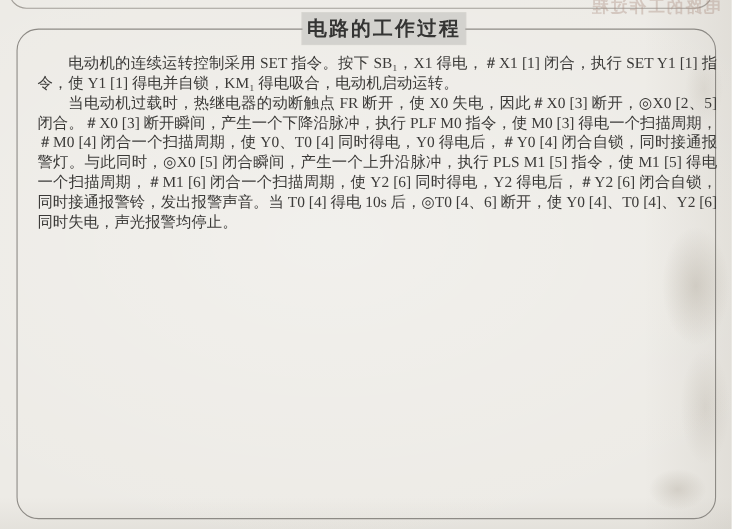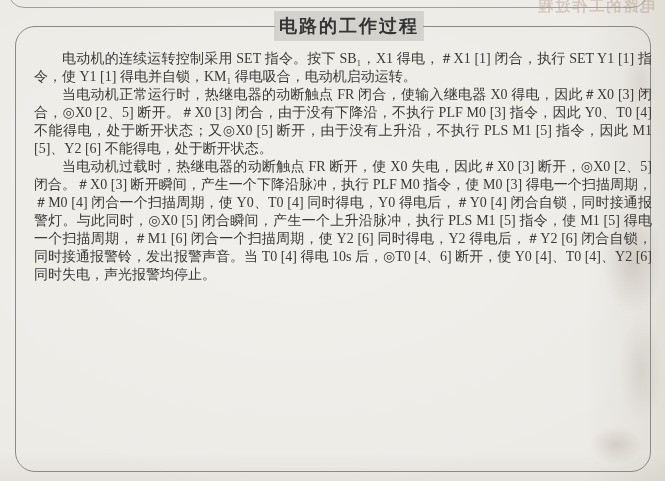--- a/index.html
+++ b/index.html
@@ -85,18 +85,15 @@
 
 <div class="title-box">
   <span>电路的工作过程</span>
 </div>
 
 <div class="text-area">
   <p>
     <span>电动机的连续运转控制采用 SET 指令。按下 SB₁，X1 得电，＃X1 [1] 闭合，执行 SET Y1 [1] 指令，使 Y1 [1] 得电并自锁，KM₁ 得电吸合，电动机启动运转。</span>
   </p>
   <p>
-    <span>当电动机正常运行时，热继电器的动断触点 FR 闭合，使输入继电器 X0 得电，因此＃X0 [3] 闭合，◎X0 [2、5] 断开。＃X0 [3] 闭合，由于没有下降沿，不执行 PLF M0 [3] 指令，因此 Y0、T0 [4] 不能得电，处于断开状态；又◎X0 [5] 断开，由于没有上升沿，不执行 PLS M1 [5] 指令，因此 M1 [5]、Y2 [6] 不能得电，处于断开状态。</span>
-  </p>
-  <p>
     <span>当电动机过载时，热继电器的动断触点 FR 断开，使 X0 失电，因此＃X0 [3] 断开，◎X0 [2、5] 闭合。＃X0 [3] 断开瞬间，产生一个下降沿脉冲，执行 PLF M0 指令，使 M0 [3] 得电一个扫描周期，＃M0 [4] 闭合一个扫描周期，使 Y0、T0 [4] 同时得电，Y0 得电后，＃Y0 [4] 闭合自锁，同时接通报警灯。与此同时，◎X0 [5] 闭合瞬间，产生一个上升沿脉冲，执行 PLS M1 [5] 指令，使 M1 [5] 得电一个扫描周期，＃M1 [6] 闭合一个扫描周期，使 Y2 [6] 同时得电，Y2 得电后，＃Y2 [6] 闭合自锁，同时接通报警铃，发出报警声音。当 T0 [4] 得电 10s 后，◎T0 [4、6] 断开，使 Y0 [4]、T0 [4]、Y2 [6] 同时失电，声光报警均停止。</span>
   </p>
 </div>
 
 </body></html>

